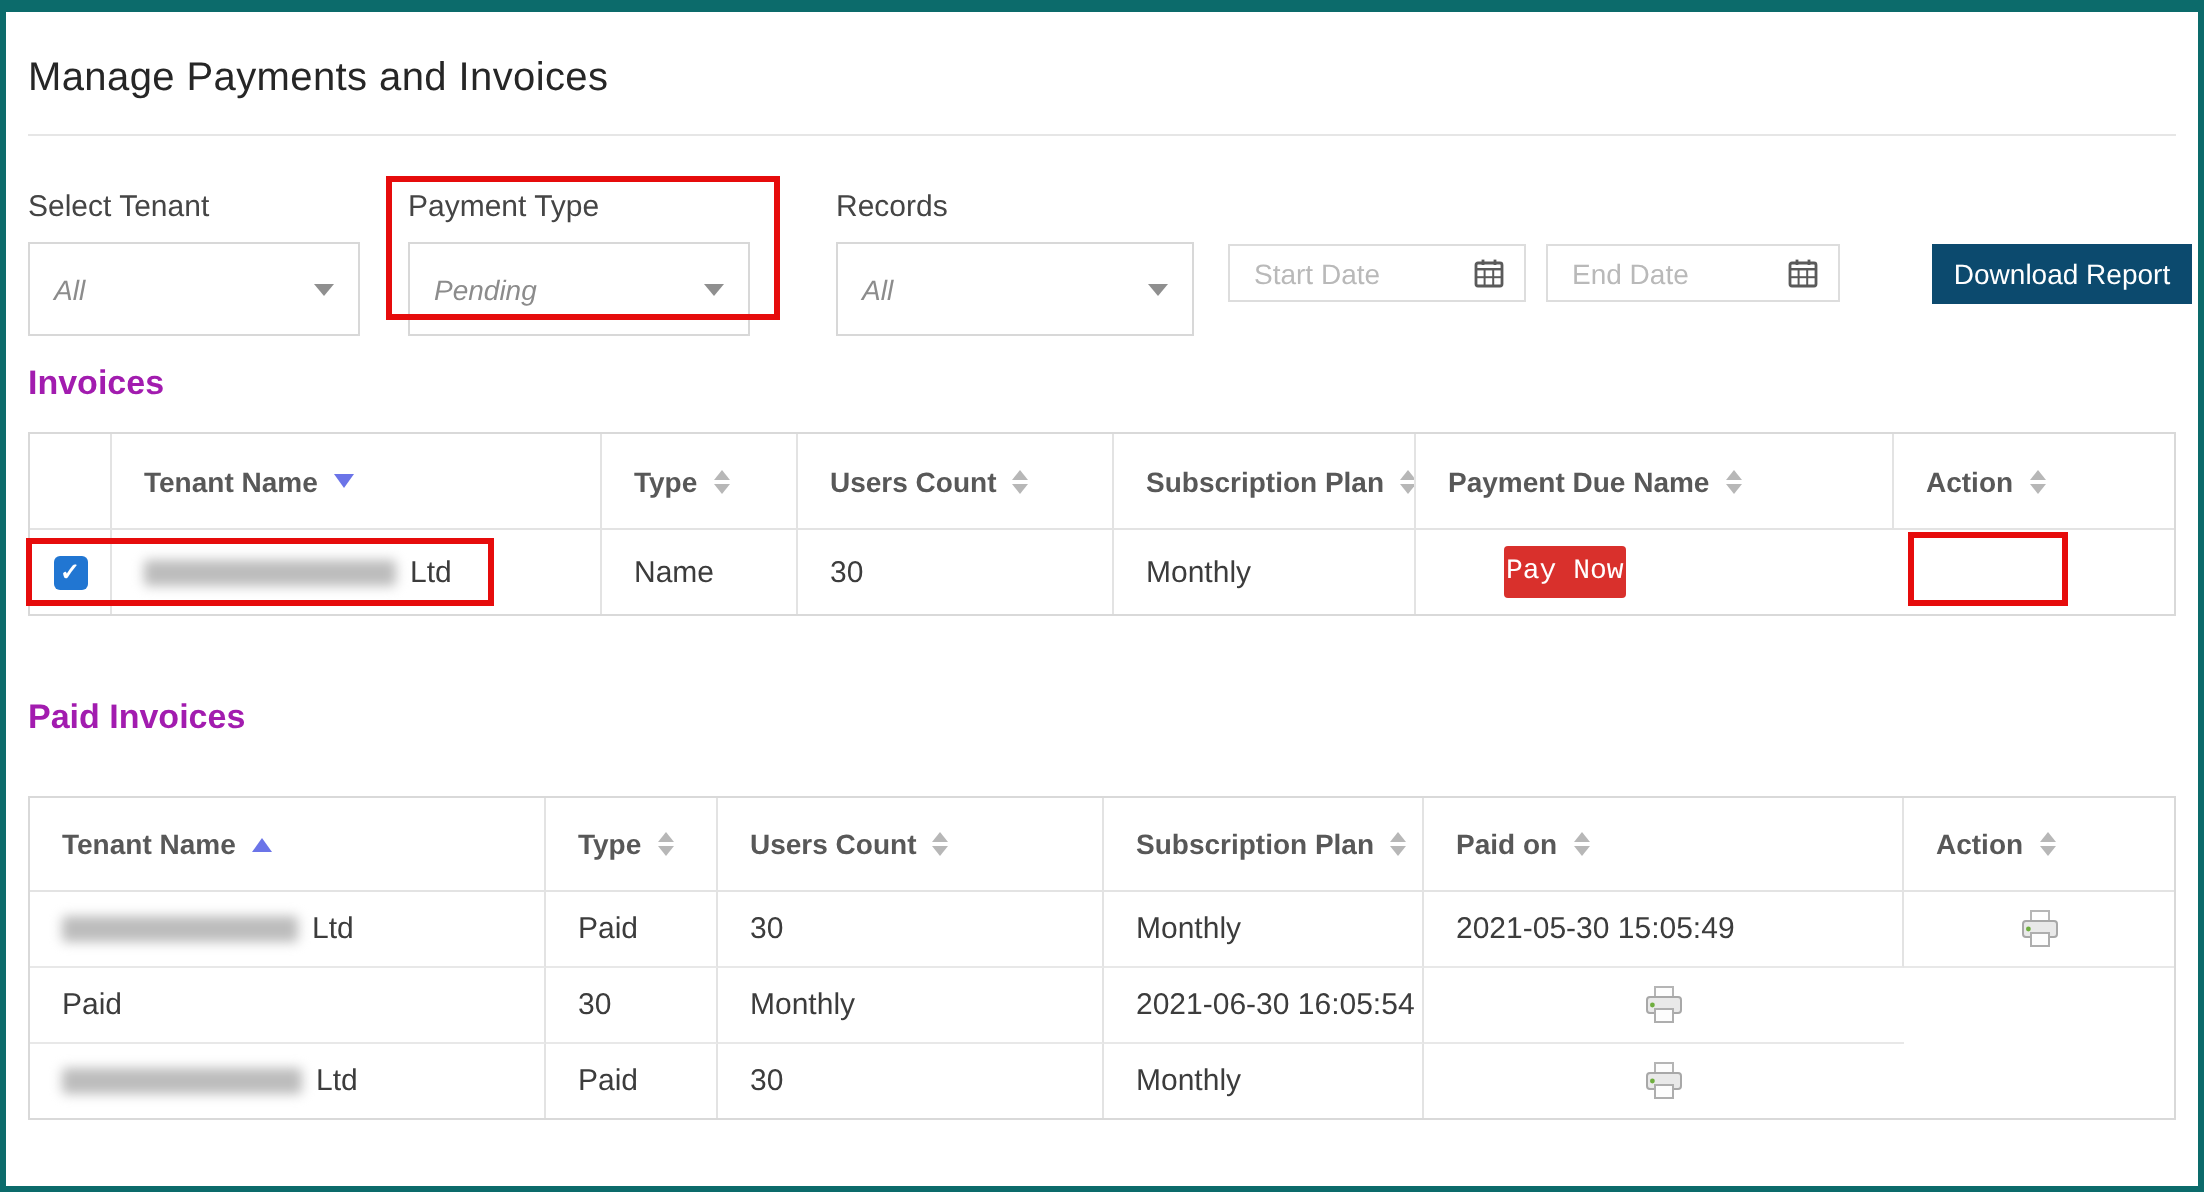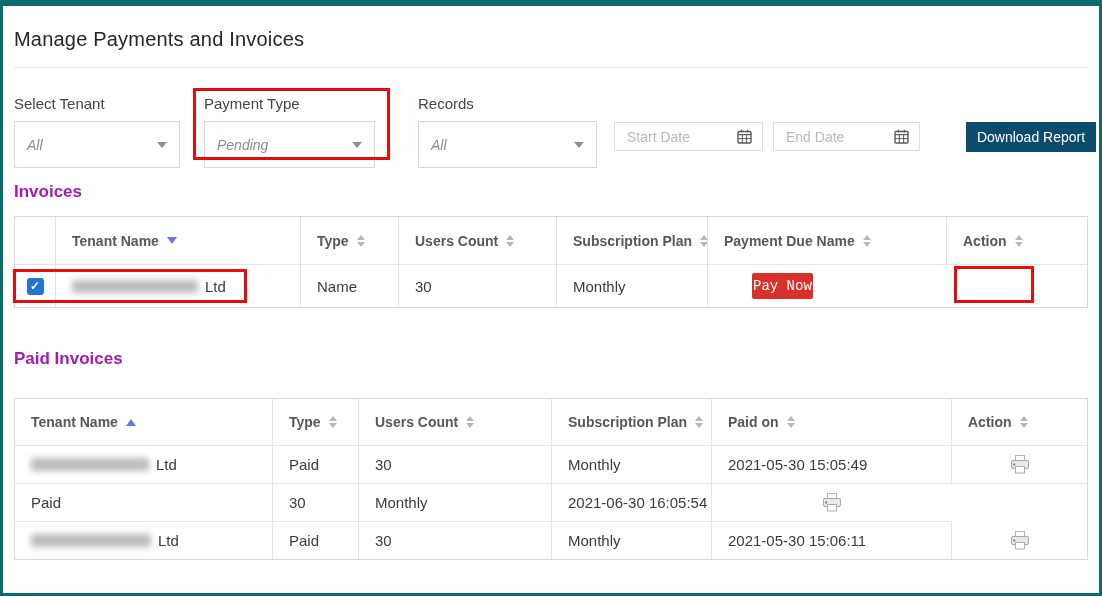--- a/index.html
+++ b/index.html
@@ -278,21 +278,20 @@
     </div>
 
     <div class="row g2">
       <div class="cell td h37">
         <span class="smudge" style="width:120px;"></span>
         <span>Ltd</span>
       </div>
       <div class="cell td h37">Paid</div>
       <div class="cell td h37">30</div>
       <div class="cell td h37">Monthly</div>
-      <div class="cell td h37">2021-05-30 15:06:11</div>
       <div class="cell td h37 action-center">
         <span class="printer">
           <svg width="22" height="19" viewBox="0 0 22 19">
             <rect x="6.5" y="0.5" width="9" height="5.5" fill="#fdfdfd" stroke="#b5b5b5"></rect>
             <rect x="2.5" y="5.5" width="17" height="8" rx="1.5" fill="#e9e9e9" stroke="#a8a8a8"></rect>
             <circle cx="5.2" cy="9.5" r="1.2" fill="#6fae3f"></circle>
             <rect x="6.5" y="11.5" width="9" height="6.5" fill="#fdfdfd" stroke="#aeaeae"></rect>
           </svg>
         </span>
       </div>

